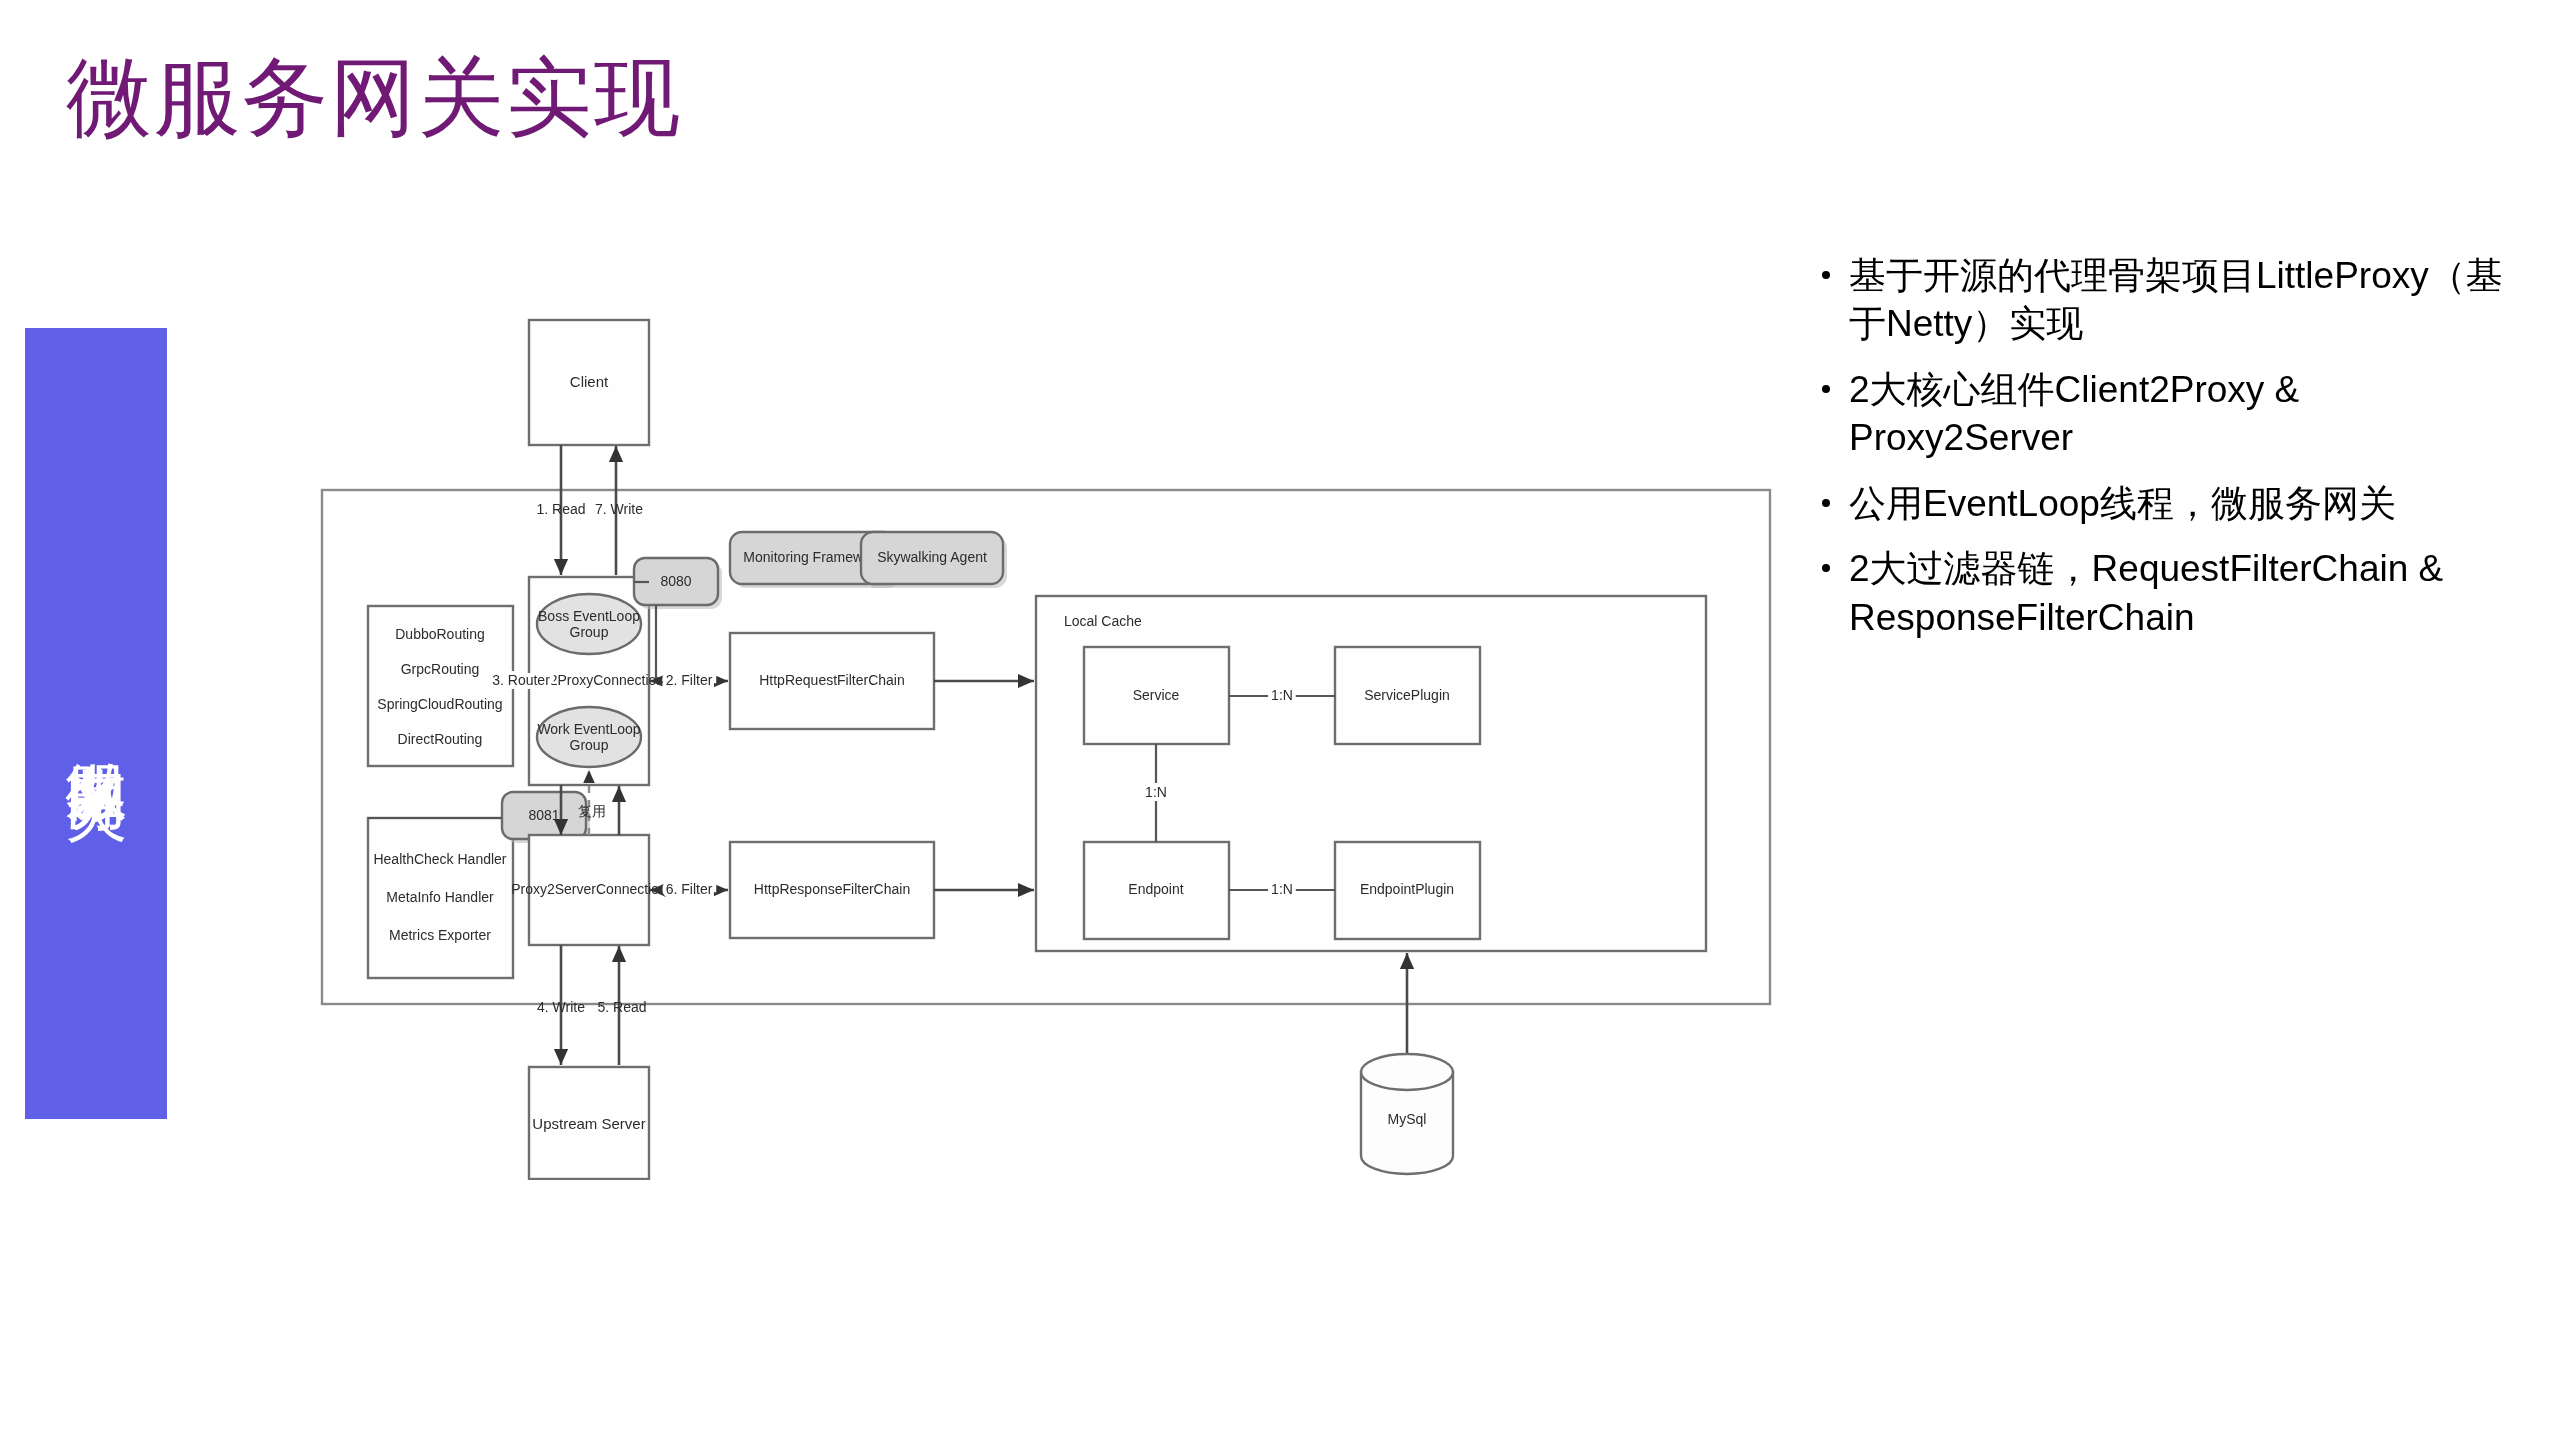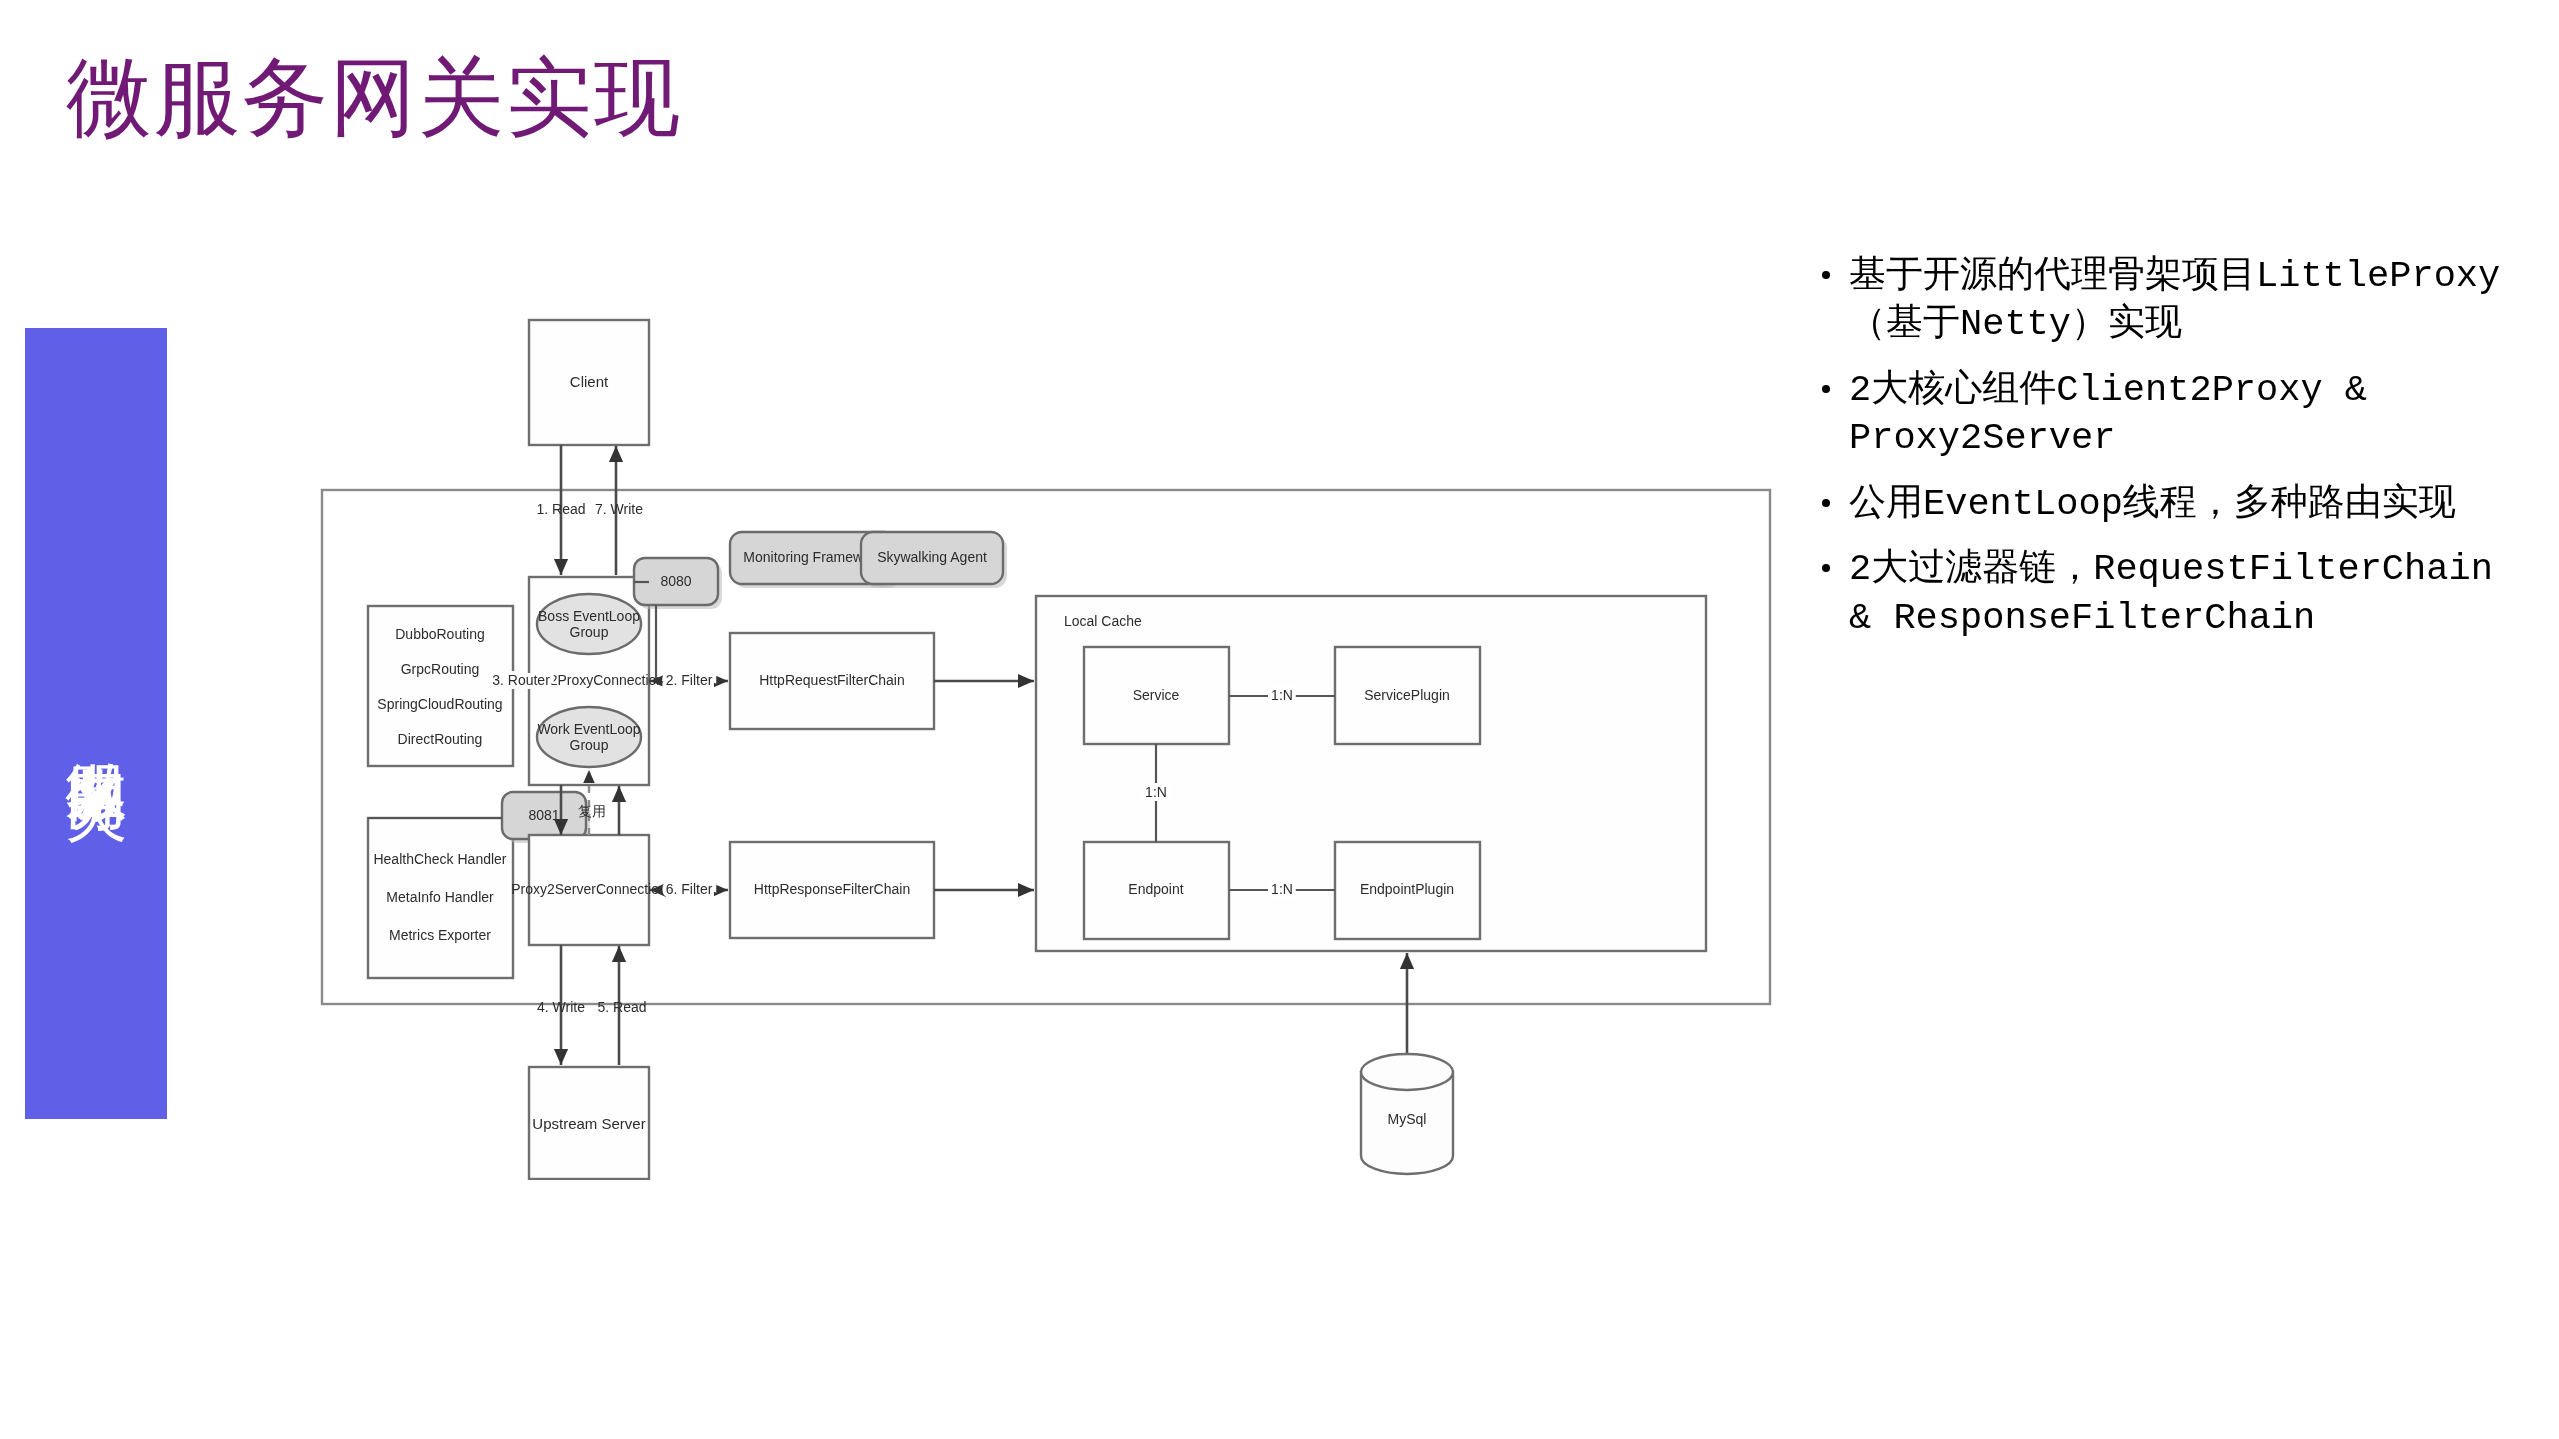--- a/index.html
+++ b/index.html
@@ -27,21 +27,20 @@
     letter-spacing:4px;
     height:640px;display:flex;align-items:flex-start;justify-content:center;
   }
   
   #bullets{
     position:absolute;left:1822px;top:252px;width:710px;
   }
   .bullet-row{
     display:flex;align-items:flex-start;
     margin-bottom:17px;
-    font-family:Liberation Mono, monospace;
   }
   .bullet-dot{
     flex:0 0 auto;width:8px;height:8px;border-radius:50%;
     background:#000;margin-top:19px;margin-right:19px;
   }
   .bullet-text{
     flex:1 1 auto;font-size:37px;line-height:1.31;color:#000;
     word-break:break-word;
   }
   
@@ -76,21 +75,21 @@
   <div class="bullet-row">
     <span class="bullet-dot"></span>
     <span class="bullet-text">基于开源的代理骨架项目LittleProxy（基于Netty）实现</span>
   </div>
   <div class="bullet-row">
     <span class="bullet-dot"></span>
     <span class="bullet-text">2大核心组件Client2Proxy &amp; Proxy2Server</span>
   </div>
   <div class="bullet-row">
     <span class="bullet-dot"></span>
-    <span class="bullet-text">公用EventLoop线程，多种路由实现</span>
+    <span class="bullet-text">公用EventLoop线程，微服务网关</span>
   </div>
   <div class="bullet-row">
     <span class="bullet-dot"></span>
     <span class="bullet-text">2大过滤器链，RequestFilterChain &amp; ResponseFilterChain</span>
   </div>
 </div>
 
 <div id="diagram">
 <svg viewBox="0 0 1460 880" xmlns="http://www.w3.org/2000/svg">
   <defs>

